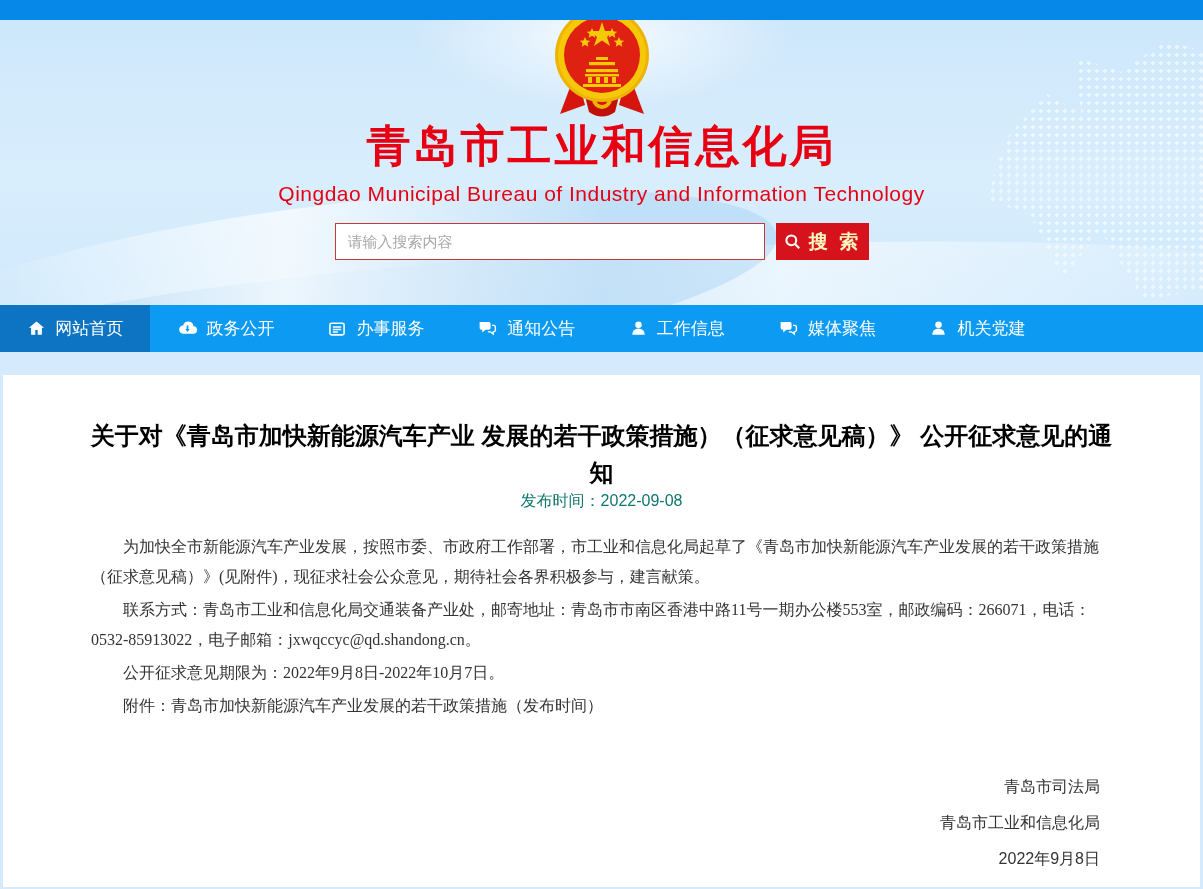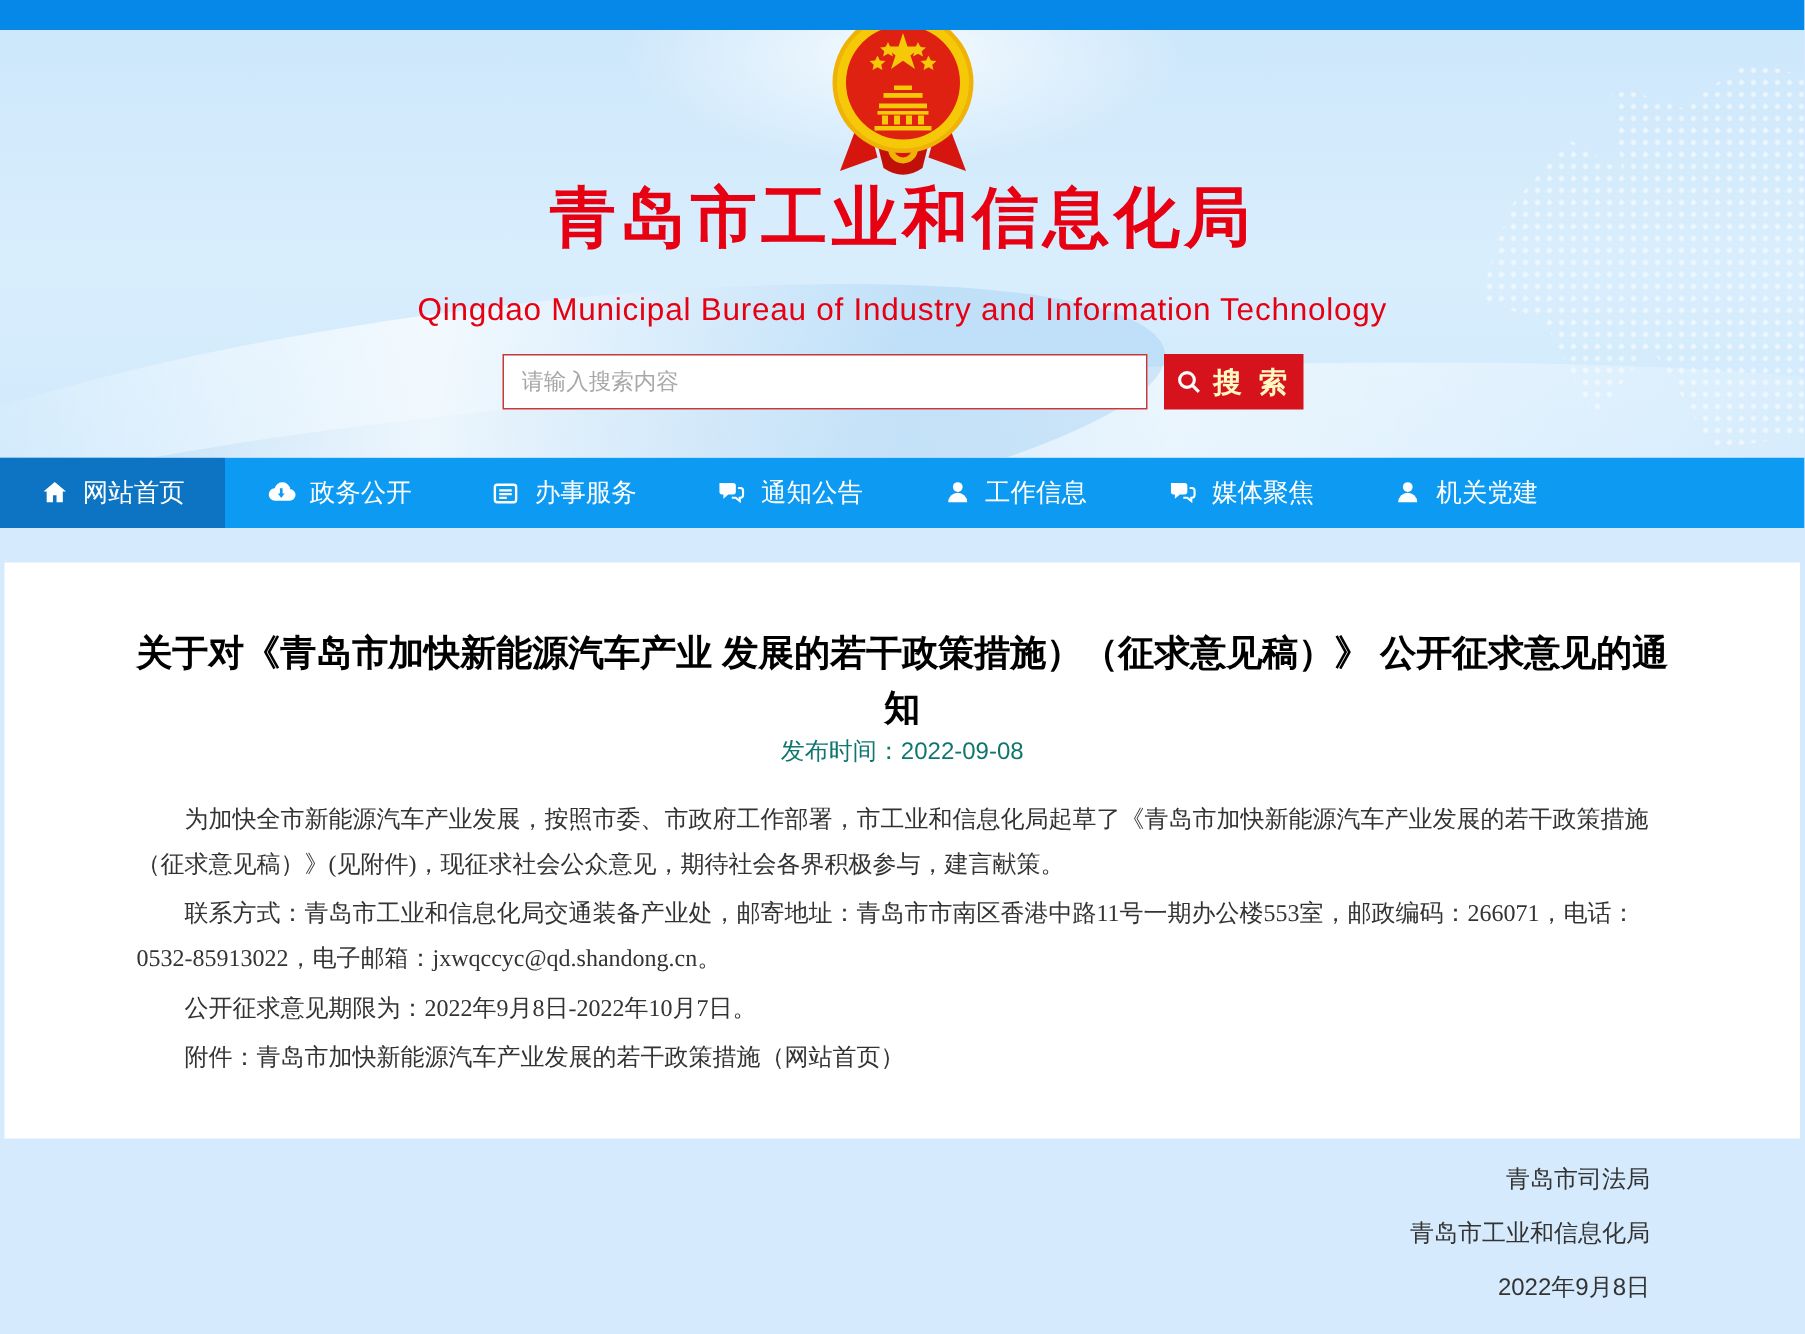--- a/index.html
+++ b/index.html
@@ -38,21 +38,21 @@
     position:absolute; left:50%; top:-60px; transform:translateX(-50%);
     width:380px; height:150px; border-radius:50%;
     background:radial-gradient(ellipse at center, rgba(255,255,255,.8) 0%, rgba(255,255,255,0) 70%);
   }
   .emblem { position:absolute; left:50%; transform:translateX(-50%); top:-14px; }
 
   .banner-inner { position:relative; text-align:center; padding-top:102px; }
   .site-title {
     color:#e60012; font-size:44px; font-weight:bold; letter-spacing:3px; line-height:1.1;
   }
-  .site-subtitle { color:#e60012; font-size:21px; margin-top:25px; letter-spacing:.5px; }
+  .site-subtitle { color:#e60012; font-size:21px; margin-top:12px; letter-spacing:.5px; }
 
   .search-row { margin-top:17px; display:flex; justify-content:center; align-items:flex-end; gap:11px; }
   .search-input {
     width:430px; height:37px; border:1px solid #c4393b; background:#fff;
     padding:0 12px; font-size:15px; color:#333; outline:none;
     font-family:"Liberation Sans", sans-serif;
   }
   .search-input::placeholder { color:#a8a8a8; }
   .search-btn {
     width:93px; height:37px; border:none; background:#d6131c; color:#fef9c3;
@@ -65,21 +65,21 @@
   .nav { display:grid; grid-template-columns:repeat(8,1fr); height:47px; background:#0d9af2; }
   .nav-item {
     display:flex; align-items:center; justify-content:center; gap:9px;
     color:#fff; font-size:17px; cursor:pointer; white-space:nowrap;
   }
   .nav-item.active { background:#0d74c4; }
   .nav-item svg { flex:0 0 auto; }
 
   
   .panel {
-    margin:23px 3px 0; background:#fff; height:384px; padding-top:42px;
+    margin:23px 3px 0; background:#fff; height:512px; padding-top:42px;
   }
   .doc-title {
     max-width:1030px; margin:0 auto; text-align:center;
     font-size:24px; font-weight:bold; color:#000; line-height:37px;
   }
   .publish-time { text-align:center; color:#0f766e; font-size:16px; }
 
   .doc-body { padding:20px 88px 0; color:#333; font-size:16px; line-height:30px; }
   .doc-body p { margin:0 0 3px; text-indent:2em;font-family:Liberation Serif, serif; }
   .attachment { cursor:pointer; }
@@ -215,21 +215,21 @@
 <div class="panel">
 
   <h1 class="doc-title">关于对《青岛市加快新能源汽车产业 发展的若干政策措施）（征求意见稿）》 公开征求意见的通知</h1>
 
   <div class="publish-time">发布时间：2022-09-08</div>
 
   <div class="doc-body">
     <p>为加快全市新能源汽车产业发展，按照市委、市政府工作部署，市工业和信息化局起草了《青岛市加快新能源汽车产业发展的若干政策措施（征求意见稿）》(见附件)，现征求社会公众意见，期待社会各界积极参与，建言献策。</p>
     <p>联系方式：青岛市工业和信息化局交通装备产业处，邮寄地址：青岛市市南区香港中路11号一期办公楼553室，邮政编码：266071，电话：0532-85913022，电子邮箱：jxwqccyc@qd.shandong.cn。</p>
     <p>公开征求意见期限为：2022年9月8日-2022年10月7日。</p>
-    <p class="attachment">附件：青岛市加快新能源汽车产业发展的若干政策措施（网站首页）</p>
+    <p class="attachment">附件：青岛市加快新能源汽车产业发展的若干政策措施（发布时间）</p>
   </div>
 
   <div class="signature">
     <div>青岛市司法局</div>
     <div>青岛市工业和信息化局</div>
     <div>2022年9月8日</div>
   </div>
 </div>
 
 </body></html>

